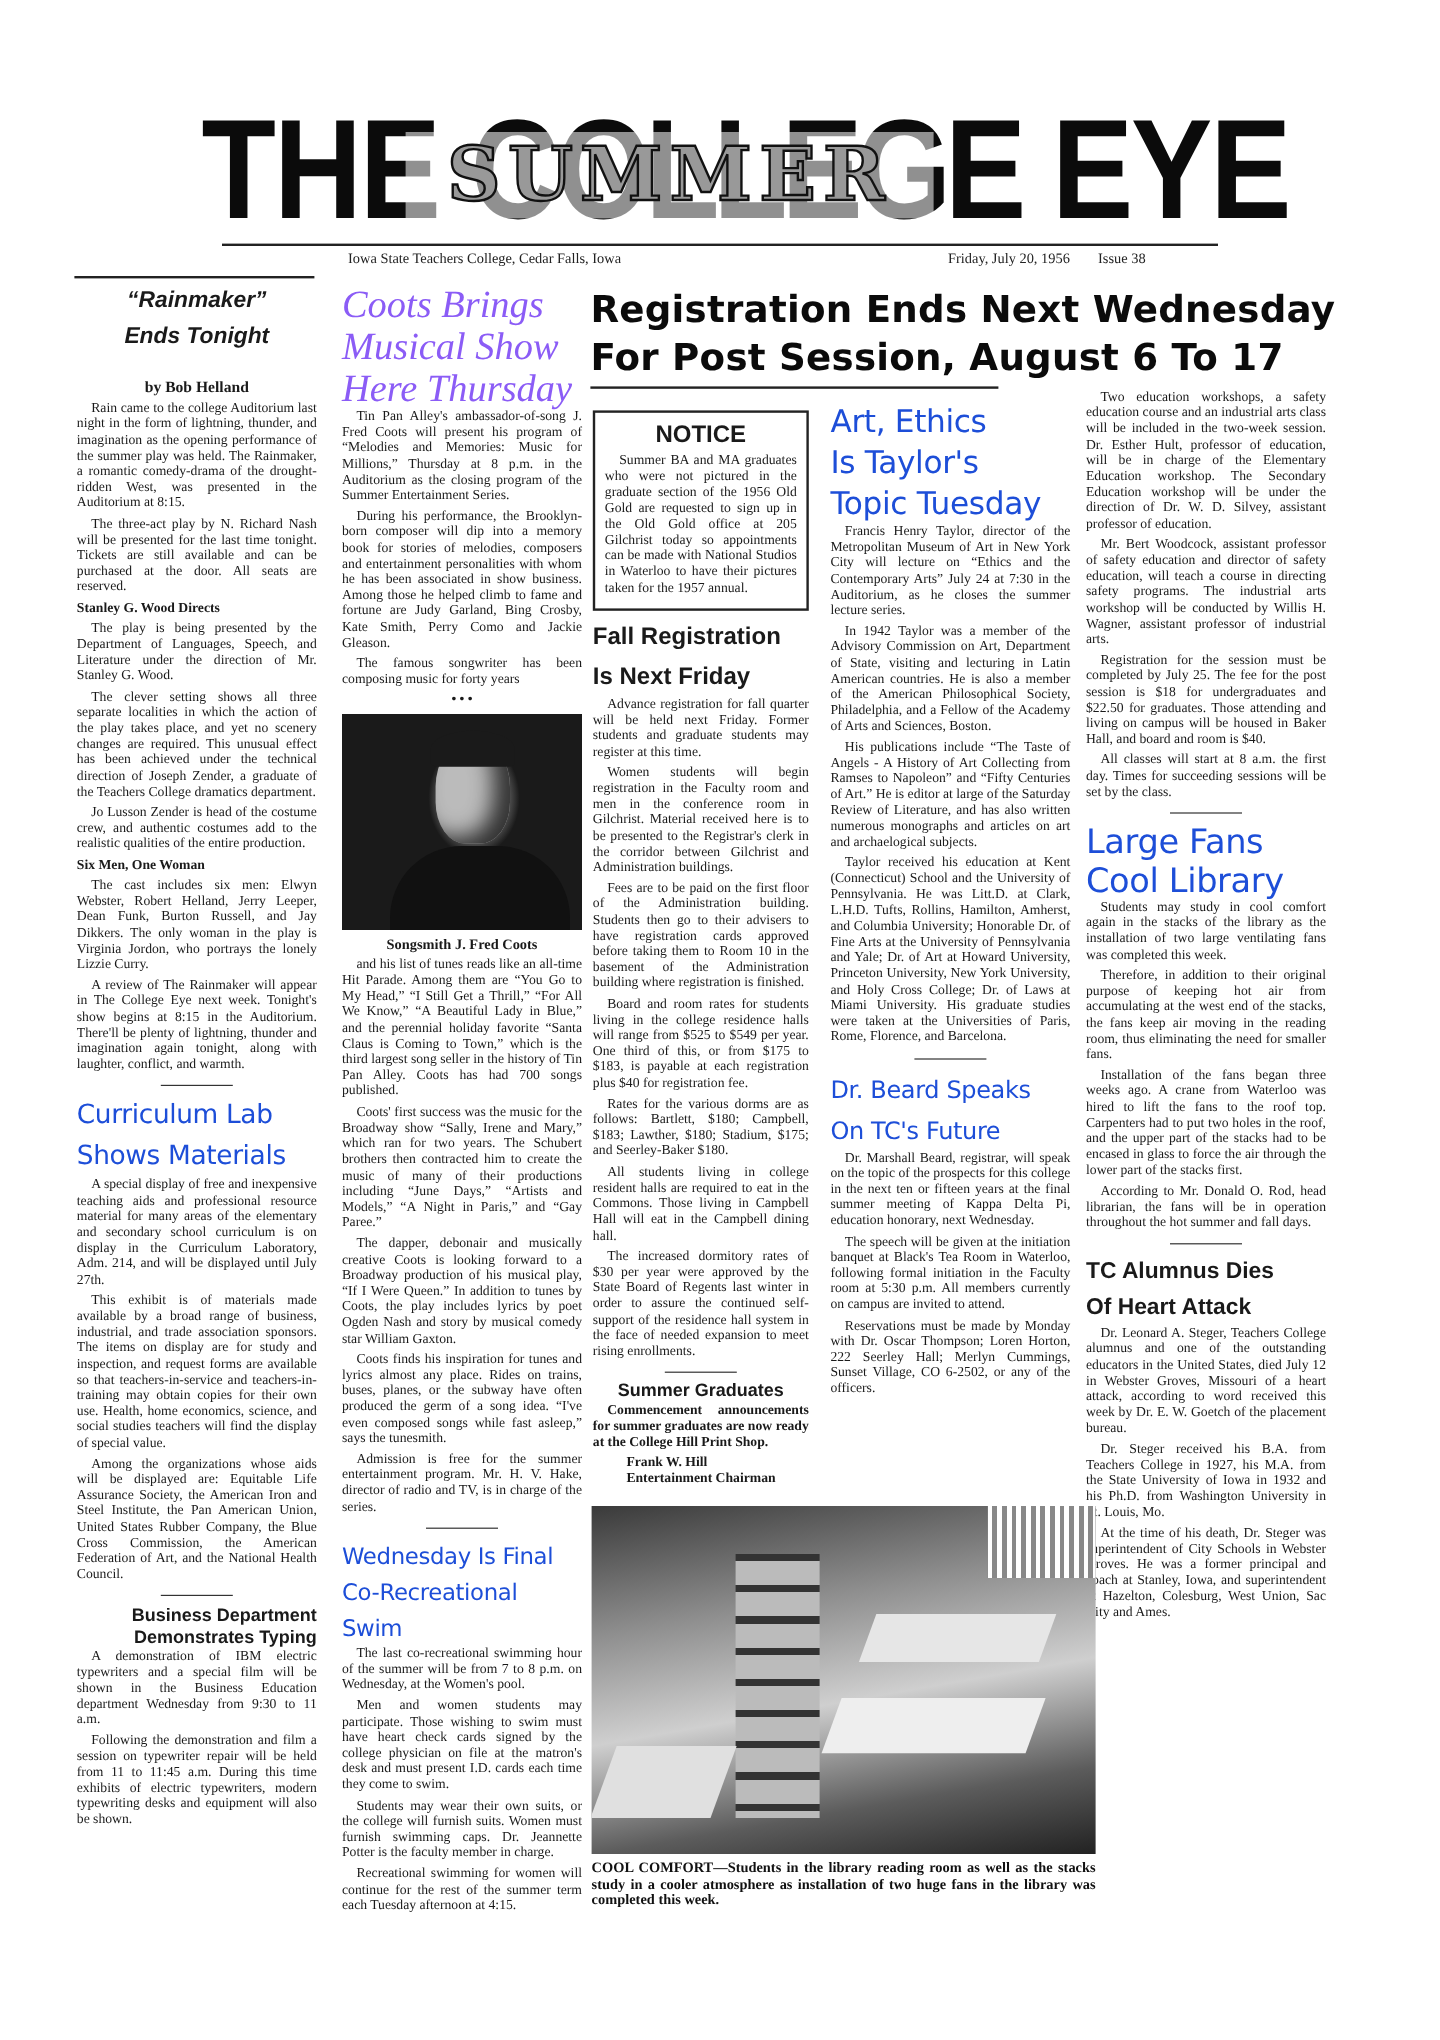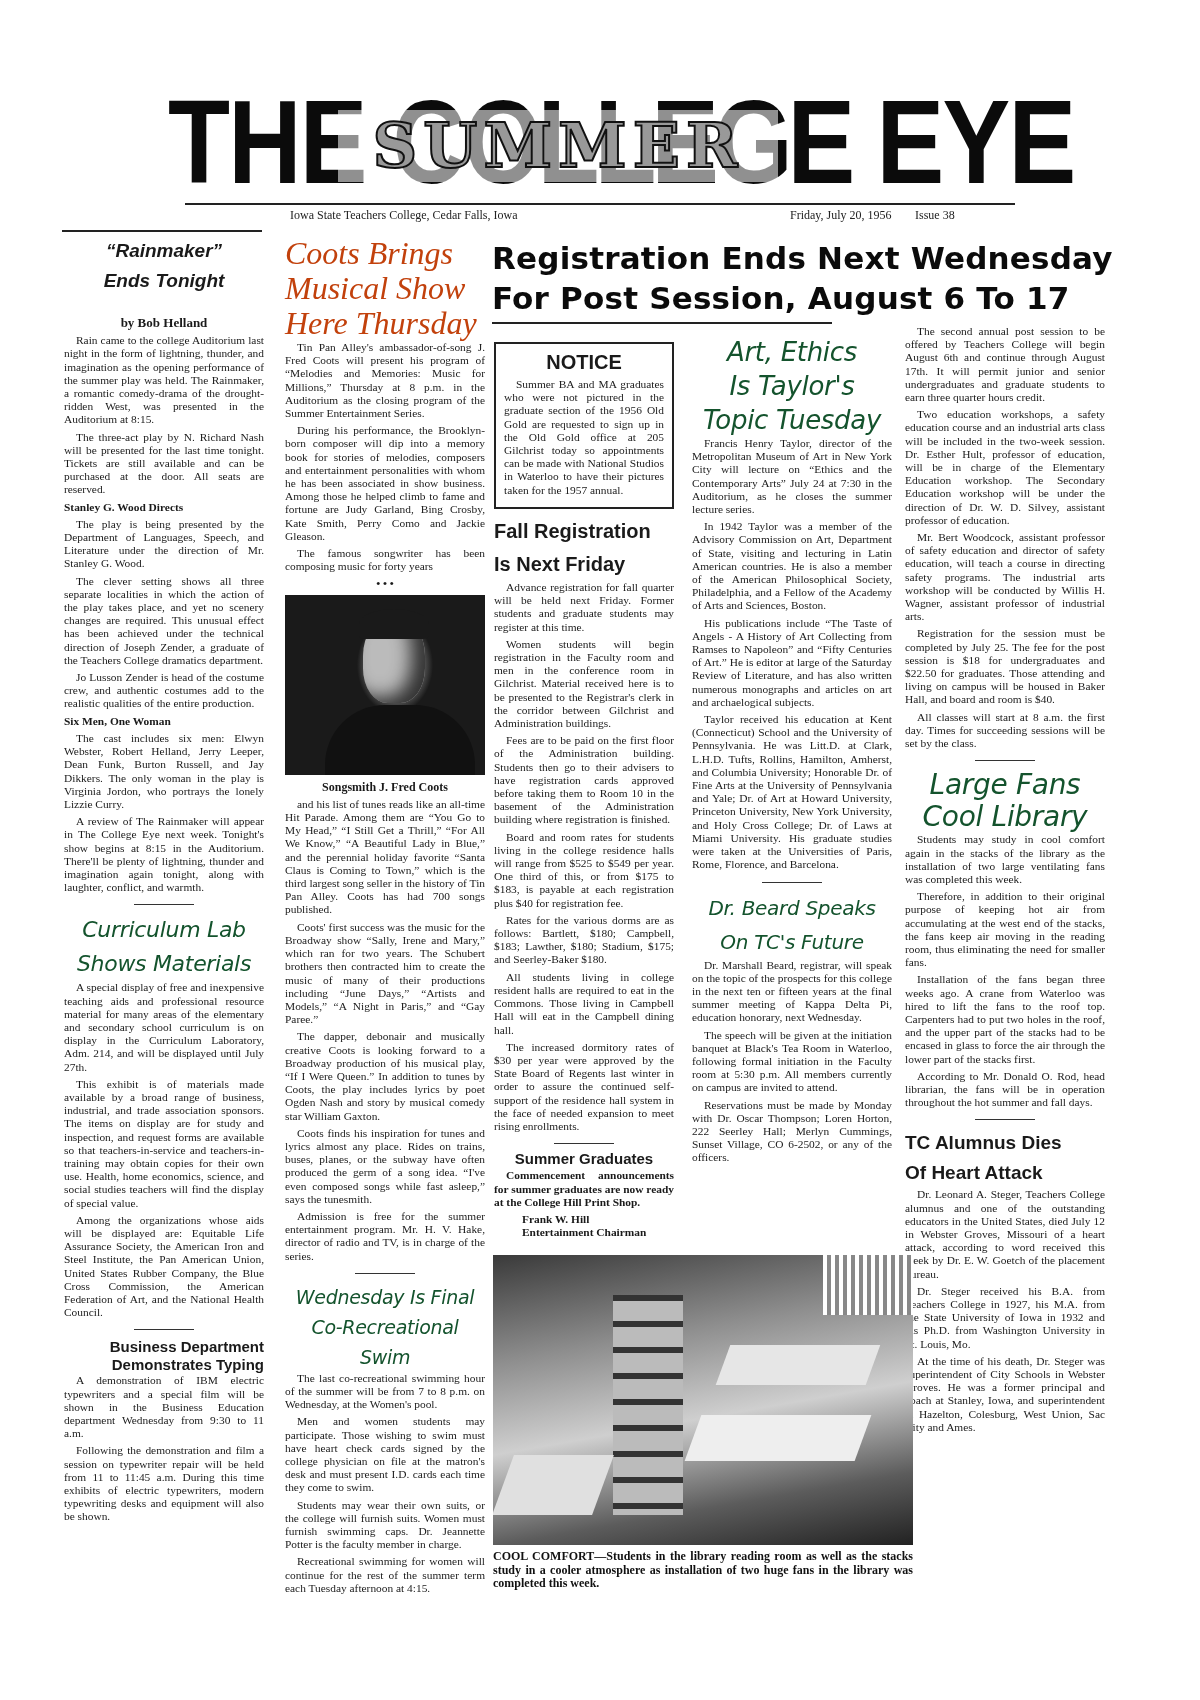--- a/index.html
+++ b/index.html
@@ -18,22 +18,22 @@
 
   .rule-top { position: absolute; left: 185px; top: 203px; width: 830px; height: 2px; background: #222; }
   .dateline { position: absolute; top: 208px; font-size: 12px; color: #222; font-family: "Liberation Serif", serif; }
   .rule-mid { position: absolute; top: 230px; height: 2px; background: #222; }
 
   .col { position: absolute; font-family: "Liberation Serif", serif; font-size: 11.4px; line-height: 13.2px; text-align: justify; color: #1a1a1a; }
   .col p { text-indent: 12px; margin-bottom: 4px; }
   .sub { font-weight: bold; font-size: 11.4px; margin: 2px 0 3px; text-indent: 0 !important; }
   .byline { text-align: center; font-weight: bold; font-size: 13px; margin: 20px 0 5px; }
   .h-ital-sans { font-family: "Liberation Sans", sans-serif; font-weight: bold; font-style: italic; font-size: 19px; line-height: 30px; text-align: center; }
-  .h-ital-serif { font-family: "Liberation Serif", serif; font-style: italic; font-size: 32px; line-height: 35px; color: #c2410c; }
-  .h-sans { font-family: "DejaVu Sans", sans-serif; font-size: 22px; line-height: 34px; color: #14532d; text-align: center; letter-spacing: -0.3px; font-style: italic; }
+  .h-ital-serif { font-family: "Liberation Serif", serif; font-style: italic; font-size: 32px; line-height: 35px; color: #8b5cf6; }
+  .h-sans { font-family: "DejaVu Sans", sans-serif; font-size: 22px; line-height: 34px; color: #1d4ed8; text-align: left; letter-spacing: -0.3px; }
   .h-sans-bold { font-family: "Liberation Sans", sans-serif; font-weight: bold; font-size: 20px; line-height: 33px; text-align: left; }
   .h-sans-bold-sm { font-family: "Liberation Sans", sans-serif; font-weight: bold; font-size: 15px; line-height: 18px; text-align: right; }
   .divider { width: 60px; height: 1px; background: #333; margin: 10px auto 8px; }
 
   .banner { position: absolute; left: 492px; top: 238px; width: 620px; font-family: "DejaVu Sans", sans-serif; font-weight: bold; font-size: 31px; line-height: 40px; letter-spacing: 0.2px; color: #0b0b0b; white-space: nowrap; }
   .rule-banner { position: absolute; left: 492px; top: 322px; width: 340px; height: 2px; background: #222; }
 
   .notice { position: absolute; left: 494px; top: 342px; width: 180px; border: 2px solid #222; padding: 6px 8px 6px 8px; }
   .notice-title { font-family: "Liberation Sans", sans-serif; font-weight: bold; font-size: 20px; text-align: center; line-height: 24px; margin-bottom: 4px; }
 
@@ -178,21 +178,20 @@
     <div class="h-sans" style="font-size:20px">Dr. Beard Speaks</div>
     <div class="h-sans" style="font-size:20px">On TC's Future</div>
     <p>Dr. Marshall Beard, registrar, will speak on the topic of the prospects for this college in the next ten or fifteen years at the final summer meeting of Kappa Delta Pi, education honorary, next Wednesday.</p>
     <p>The speech will be given at the initiation banquet at Black's Tea Room in Waterloo, following formal initiation in the Faculty room at 5:30 p.m. All members currently on campus are invited to attend.</p>
     <p>Reservations must be made by Monday with Dr. Oscar Thompson; Loren Horton, 222 Seerley Hall; Merlyn Cummings, Sunset Village, CO 6-2502, or any of the officers.</p>
   </article>
 </div>
 
 <div class="col" style="left:905px; top:325px; width:200px;">
   <article>
-    <p>The second annual post session to be offered by Teachers College will begin August 6th and continue through August 17th. It will permit junior and senior undergraduates and graduate students to earn three quarter hours credit.</p>
     <p>Two education workshops, a safety education course and an industrial arts class will be included in the two-week session. Dr. Esther Hult, professor of education, will be in charge of the Elementary Education workshop. The Secondary Education workshop will be under the direction of Dr. W. D. Silvey, assistant professor of education.</p>
     <p>Mr. Bert Woodcock, assistant professor of safety education and director of safety education, will teach a course in directing safety programs. The industrial arts workshop will be conducted by Willis H. Wagner, assistant professor of industrial arts.</p>
     <p>Registration for the session must be completed by July 25. The fee for the post session is $18 for undergraduates and $22.50 for graduates. Those attending and living on campus will be housed in Baker Hall, and board and room is $40.</p>
     <p>All classes will start at 8 a.m. the first day. Times for succeeding sessions will be set by the class.</p>
   </article>
   <div class="divider"></div>
   <article>
     <div class="h-sans" style="font-size:28px;line-height:32px">Large Fans</div>
     <div class="h-sans" style="font-size:28px;line-height:32px">Cool Library</div>
     <p>Students may study in cool comfort again in the stacks of the library as the installation of two large ventilating fans was completed this week.</p>

